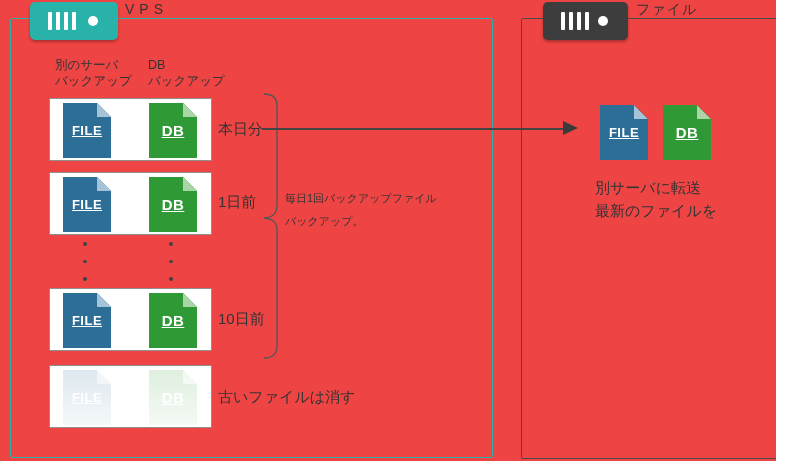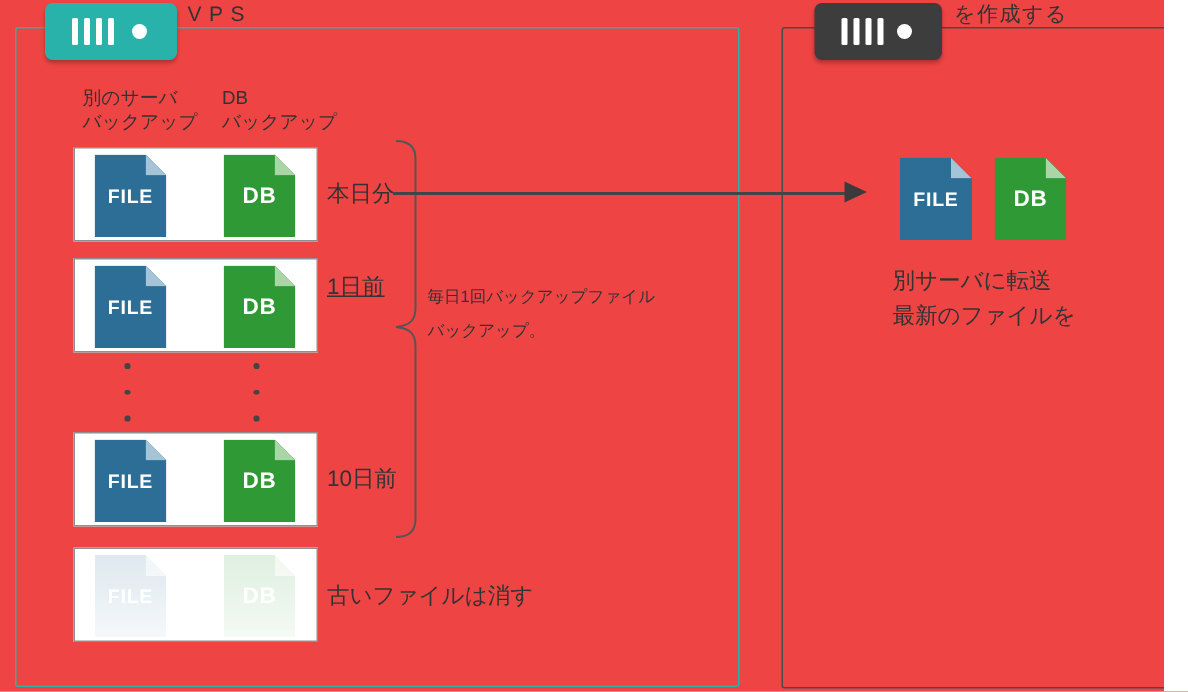--- a/index.html
+++ b/index.html
@@ -33,40 +33,40 @@
 
   
   .row-box { position:absolute; left:49px; width:163px; height:63px;
              border:1px solid #8f8f8f; background:#fff; }
   .row-box.r0 { top:98px; } .row-box.r1 { top:172px; }
   .row-box.r2 { top:288px; } .row-box.r3 { top:365px; }
 
   
   .doc { position:absolute; width:48px; height:55px; display:flex; align-items:center;
          justify-content:center; color:#fff; font-weight:bold;
-         clip-path:polygon(0 0, 34px 0, 48px 14px, 48px 55px, 0 55px); }
+         clip-path:polygon(0 0, 34px 0, 48px 14px, 48px 55px, 0 55px);text-decoration:underline; }
   .doc.blue { background:var(--blue); }
   .doc.green { background:var(--green); }
   .doc .fold { position:absolute; top:0; right:0; width:14px; height:14px;
                clip-path:polygon(0 0, 100% 100%, 0 100%); }
   .doc.blue .fold { background:#a6c4d7; }
   .doc.green .fold { background:#aad5a6; }
   .doc .doc-label { position:relative; font-size:13px; letter-spacing:.5px; }
   .doc.green .doc-label { font-size:15px; }
   .row-box .doc.p1 { left:13px; top:4px; }
   .row-box .doc.p2 { left:99px; top:4px; }
 
   
   .ghost .doc { opacity:.16;
     -webkit-mask-image:linear-gradient(180deg, rgba(0,0,0,.95), rgba(0,0,0,.3));
             mask-image:linear-gradient(180deg, rgba(0,0,0,.95), rgba(0,0,0,.3)); }
 
   
   .row-label { position:absolute; left:218px; font-size:15px; color:#333; white-space:nowrap; }
-  .row-label.l0 { top:120px; } .row-label.l1 { top:182px;text-decoration:underline; }
+  .row-label.l0 { top:120px; } .row-label.l1 { top:193px; }
   .row-label.l2 { top:310px; } .row-label.l3 { top:388px;font-family:Liberation Serif, serif; }
 
   
   .dots { position:absolute; top:242px; display:flex; flex-direction:column; gap:14px; }
   .dots.d1 { left:83px; } .dots.d2 { left:169px; }
   .dots i { display:block; width:3.5px; height:3.5px; border-radius:50%; background:#444; }
 
   
   .brace { position:absolute; left:258px; top:88px; }
   .note { position:absolute; left:285px; top:187px; font-size:11px; line-height:23px;
@@ -105,21 +105,21 @@
 
   <div class="server dark">
     <span class="bars">
         <i></i>
         <i></i>
         <i></i>
         <i></i>
       </span>
     <span class="srv-dot"></span>
   </div>
-  <div class="panel-title remote">を作成する</div>
+  <div class="panel-title remote">ファイル</div>
 
   <div class="col-header c1">
     <div>別のサーバ</div>
     <div>バックアップ</div>
   </div>
   <div class="col-header c2">
     <div>DB</div>
     <div>バックアップ</div>
   </div>
 

